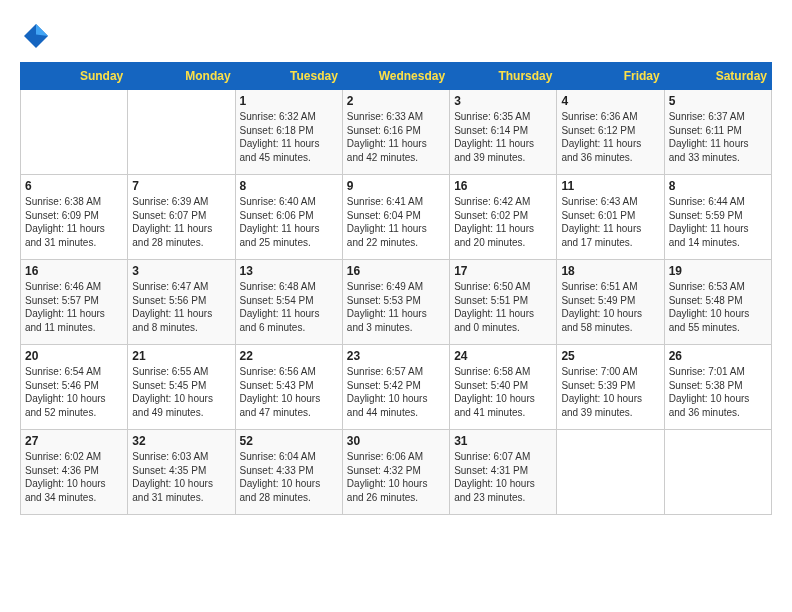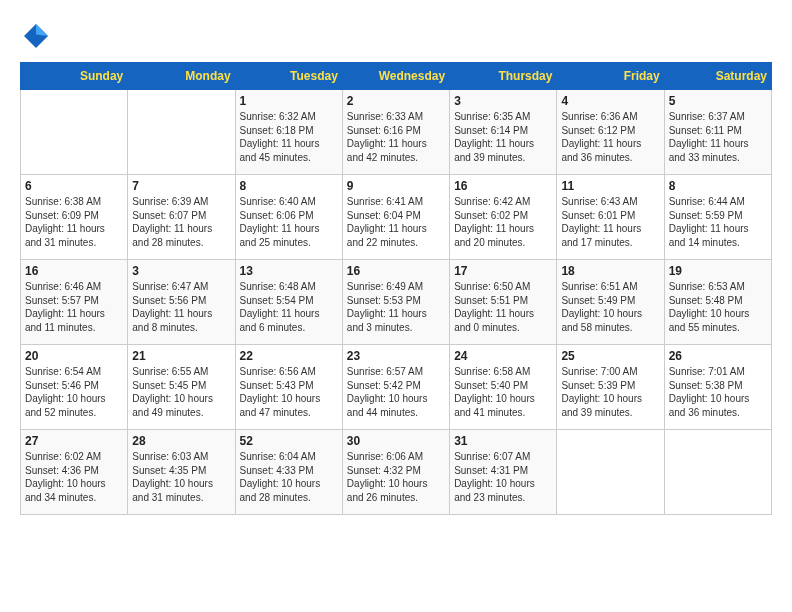--- a/index.html
+++ b/index.html
@@ -232,21 +232,21 @@
           <span class="day-number">26</span>
           <div class="day-info">Sunrise: 7:01 AM<br>Sunset: 5:38 PM<br>Daylight: 10 hours and 36 minutes.</div>
         </td>
       </tr>
       <tr>
         <td>
           <span class="day-number">27</span>
           <div class="day-info">Sunrise: 6:02 AM<br>Sunset: 4:36 PM<br>Daylight: 10 hours and 34 minutes.</div>
         </td>
         <td>
-          <span class="day-number">28</span>
+          <span class="day-number">32</span>
           <div class="day-info">Sunrise: 6:03 AM<br>Sunset: 4:35 PM<br>Daylight: 10 hours and 31 minutes.</div>
         </td>
         <td>
           <span class="day-number">52</span>
           <div class="day-info">Sunrise: 6:04 AM<br>Sunset: 4:33 PM<br>Daylight: 10 hours and 28 minutes.</div>
         </td>
         <td>
           <span class="day-number">30</span>
           <div class="day-info">Sunrise: 6:06 AM<br>Sunset: 4:32 PM<br>Daylight: 10 hours and 26 minutes.</div>
         </td>

